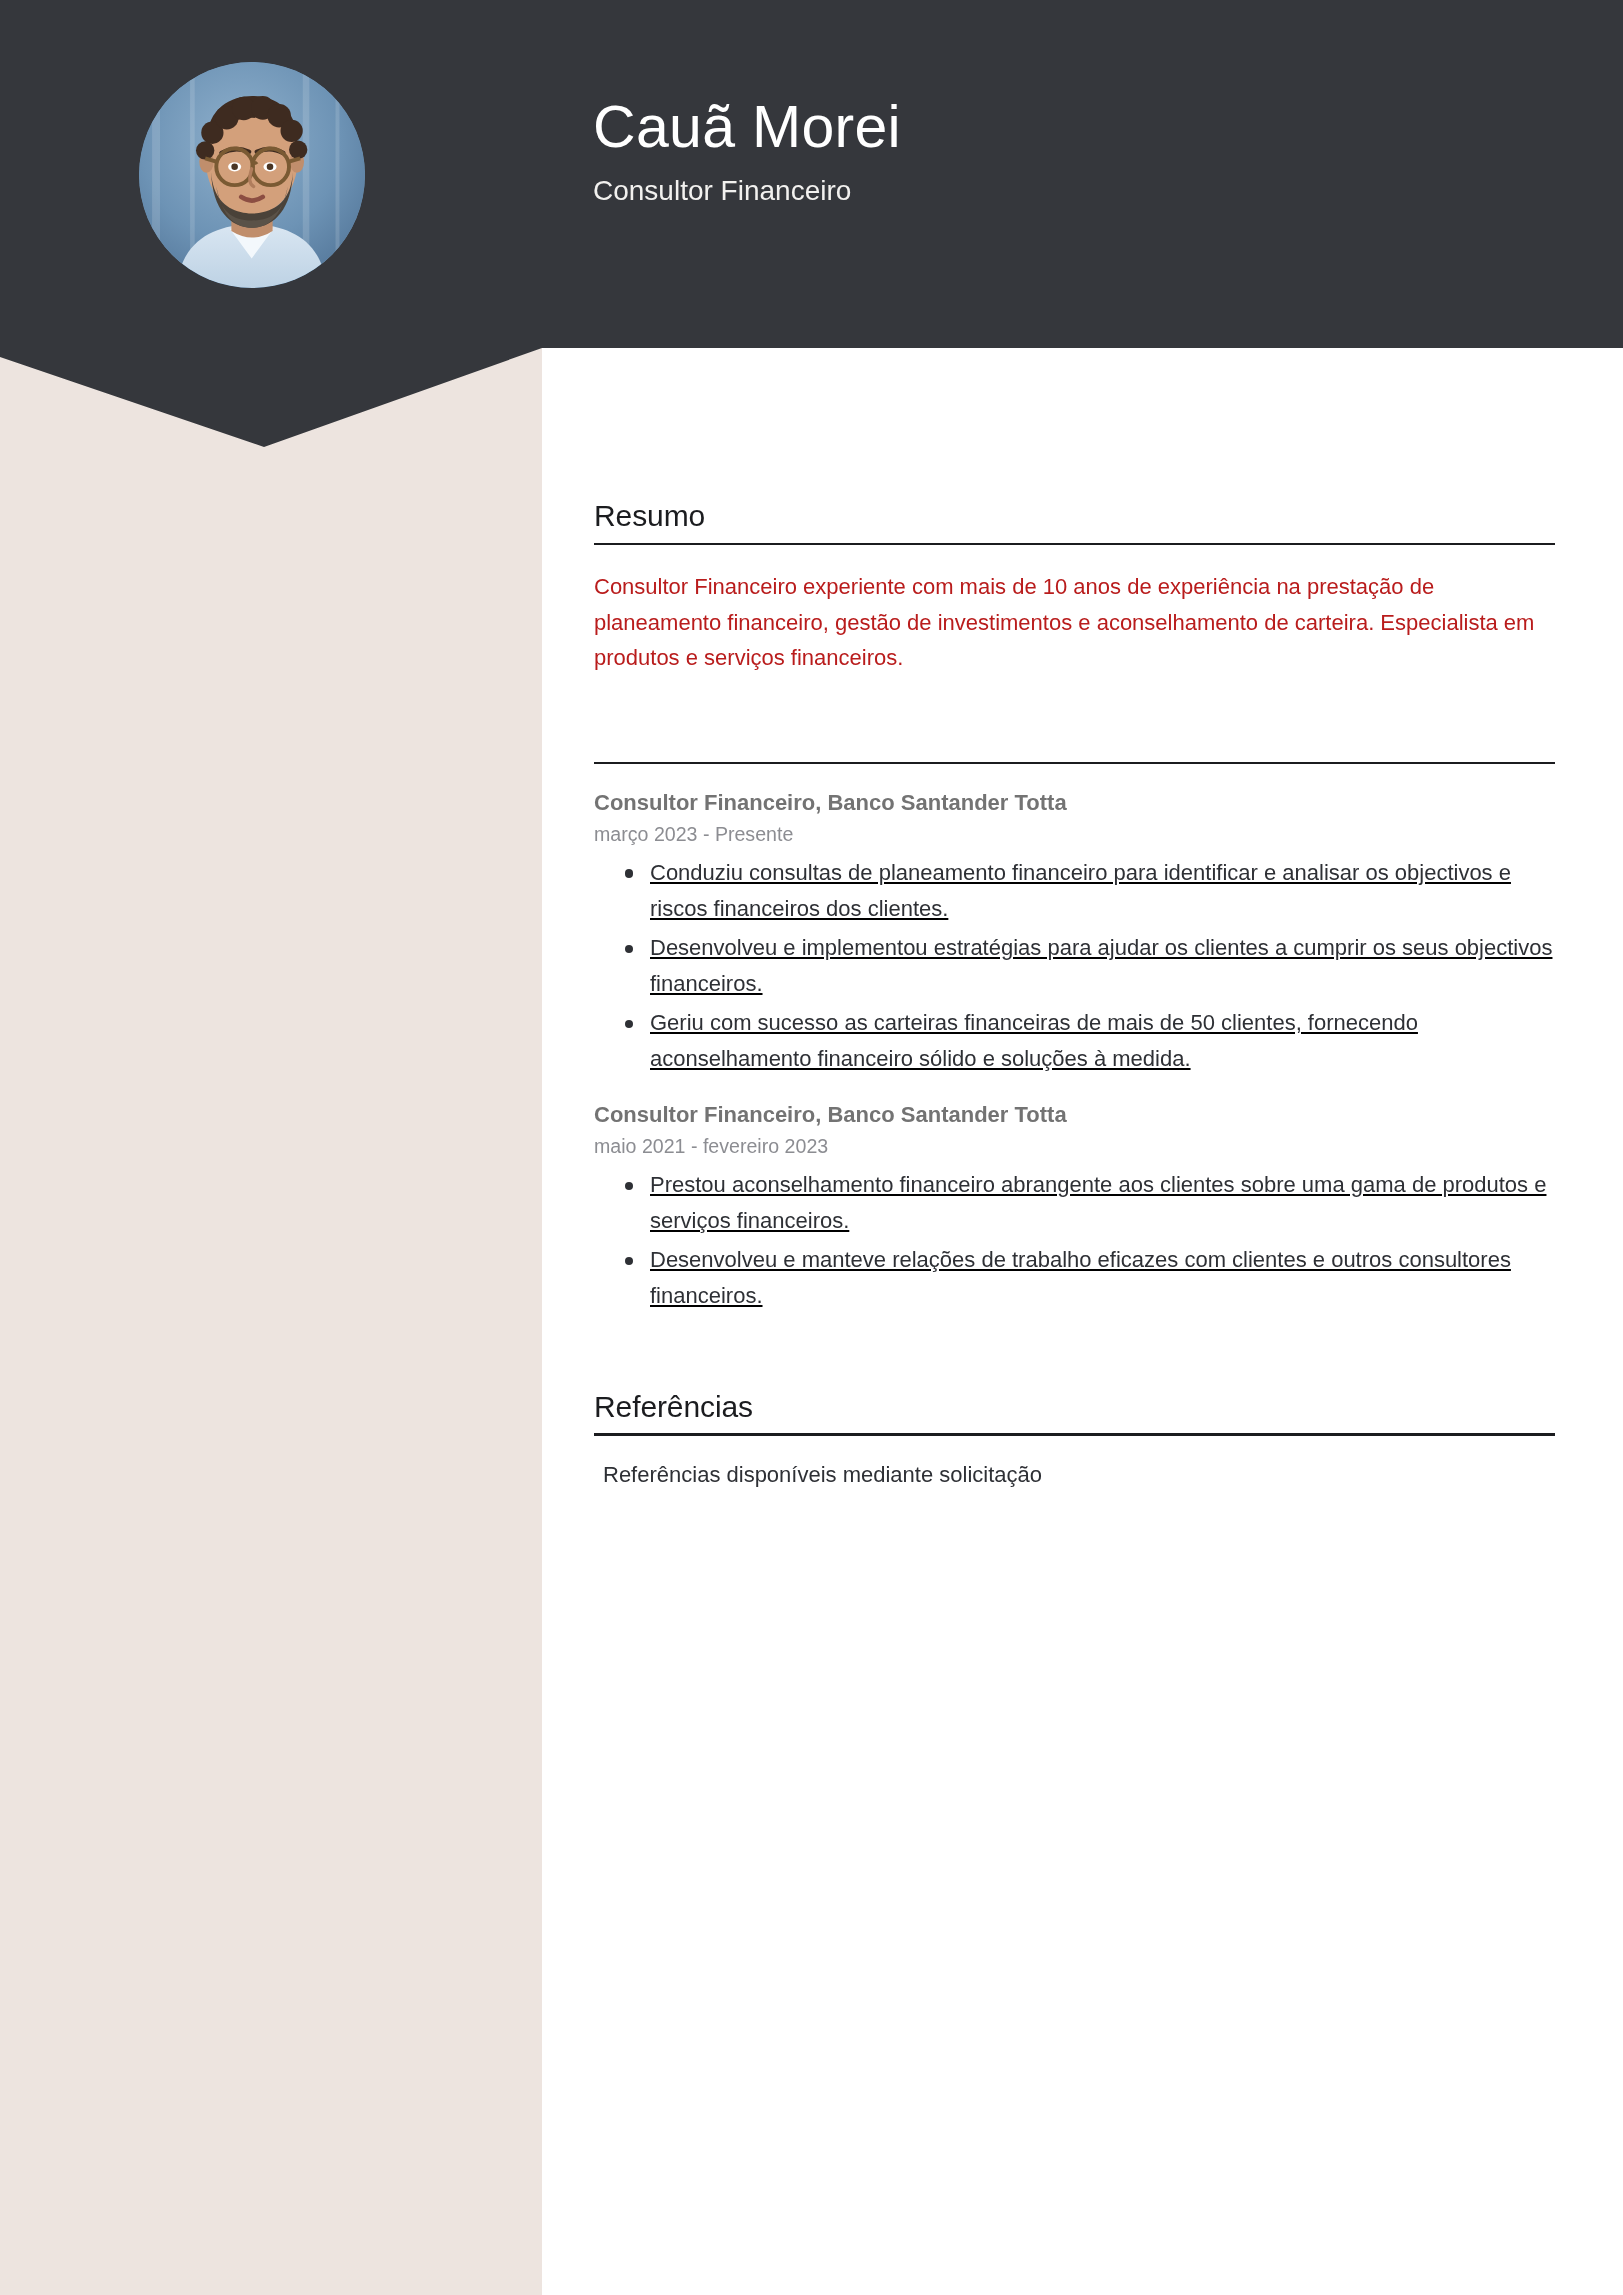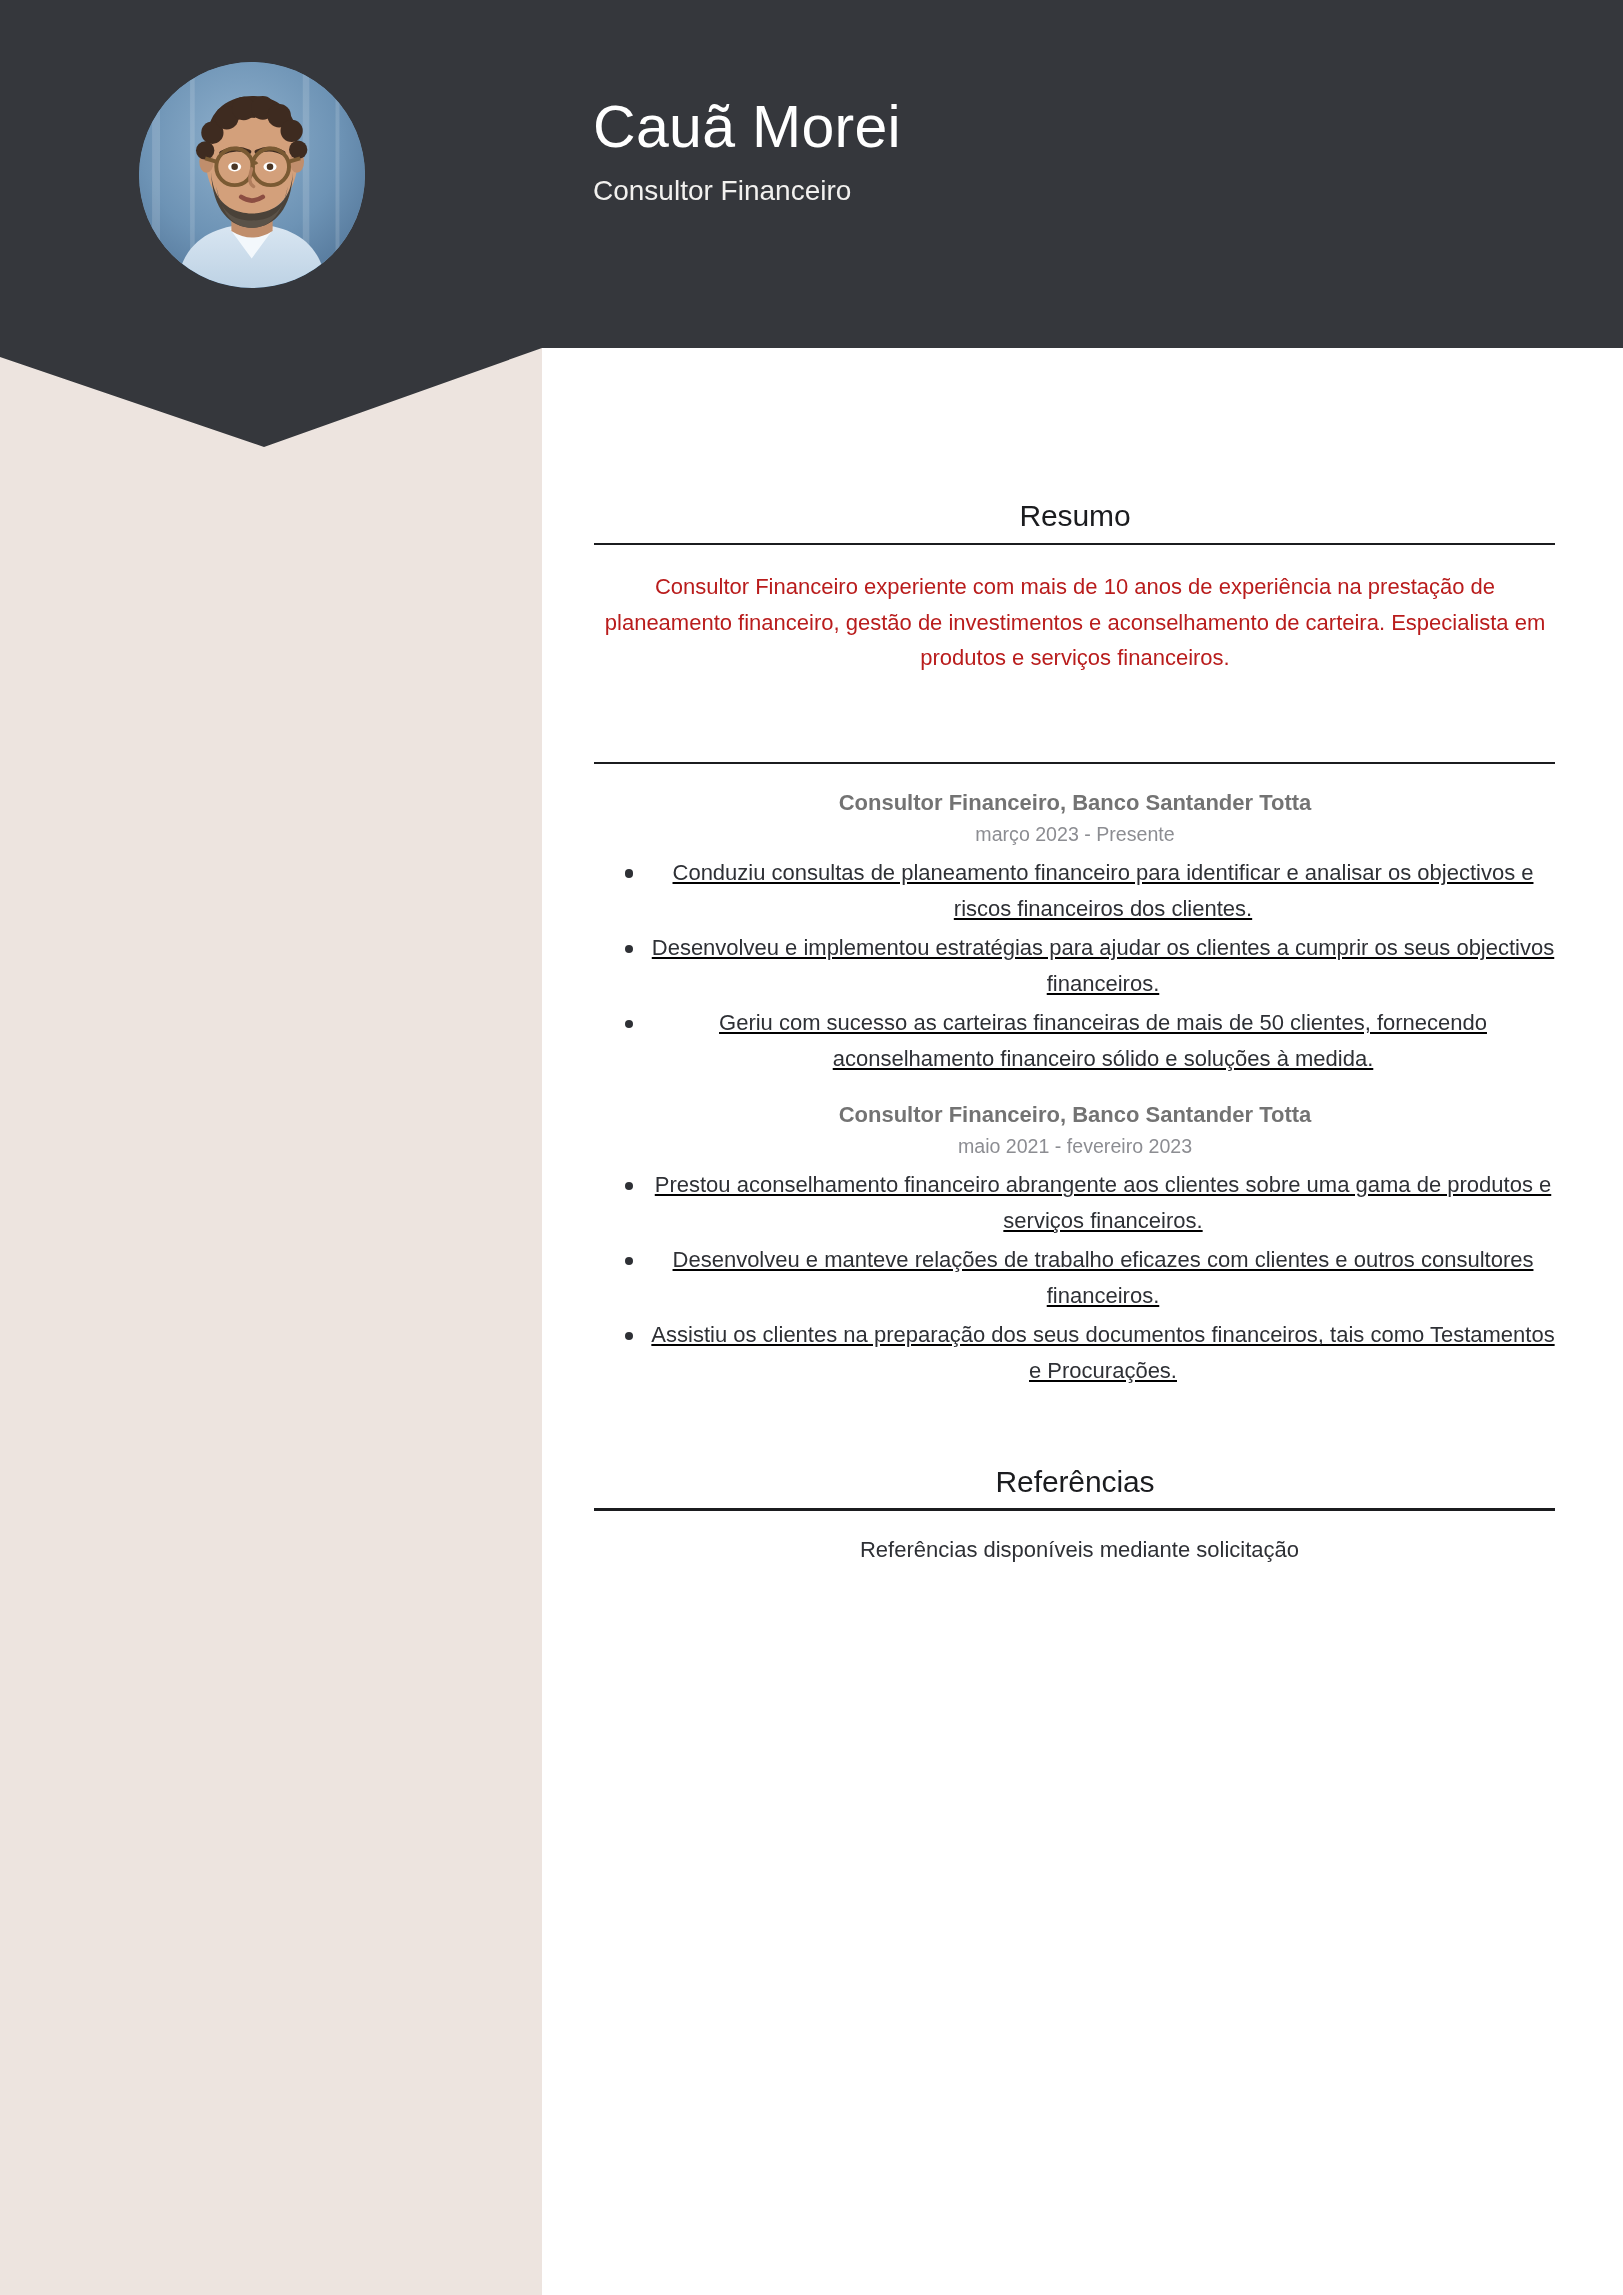--- a/index.html
+++ b/index.html
@@ -179,21 +179,20 @@
     margin-bottom: 25px;
   }
 
   
   .main {
     position: absolute;
     left: 594px;
     top: 0;
     width: 962px;
     z-index: 4;
-    text-align: center;
   }
 
   .sec { margin-bottom: 0; }
 
   .sec-title {
     font-size: 30px;
     font-weight: 400;
     color: #1B1C1F;
     line-height: 1.15;
     letter-spacing: -0.1px;
@@ -432,21 +431,20 @@
           <li>Geriu com sucesso as carteiras financeiras de mais de 50 clientes, fornecendo aconselhamento financeiro sólido e soluções à medida.</li>
         </ul>
       </div>
 
       <div class="job">
         <div class="job-title">Consultor Financeiro, Banco Santander Totta</div>
         <div class="job-dates">maio 2021 - fevereiro 2023</div>
         <ul class="job-bullets">
           <li>Prestou aconselhamento financeiro abrangente aos clientes sobre uma gama de produtos e serviços financeiros.</li>
           <li>Desenvolveu e manteve relações de trabalho eficazes com clientes e outros consultores financeiros.</li>
-          <li>Assistiu os clientes na preparação dos seus documentos financeiros, tais como Testamentos e Procurações.</li>
         </ul>
       </div>
     </div>
 
     <div class="sec" style="margin-top:76px;">
       <div class="sec-title">Referências</div>
       <div class="sec-rule"></div>
       <div class="refs-text">Referências disponíveis mediante solicitação</div>
     </div>
 

